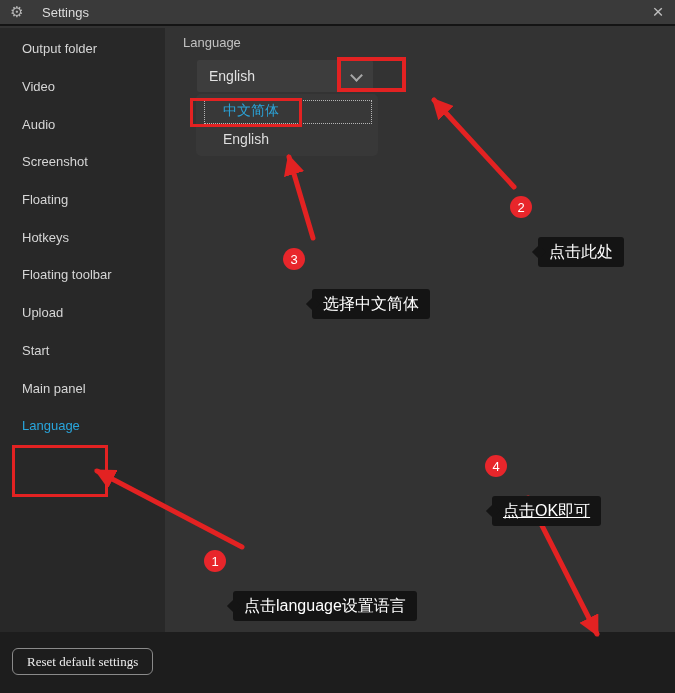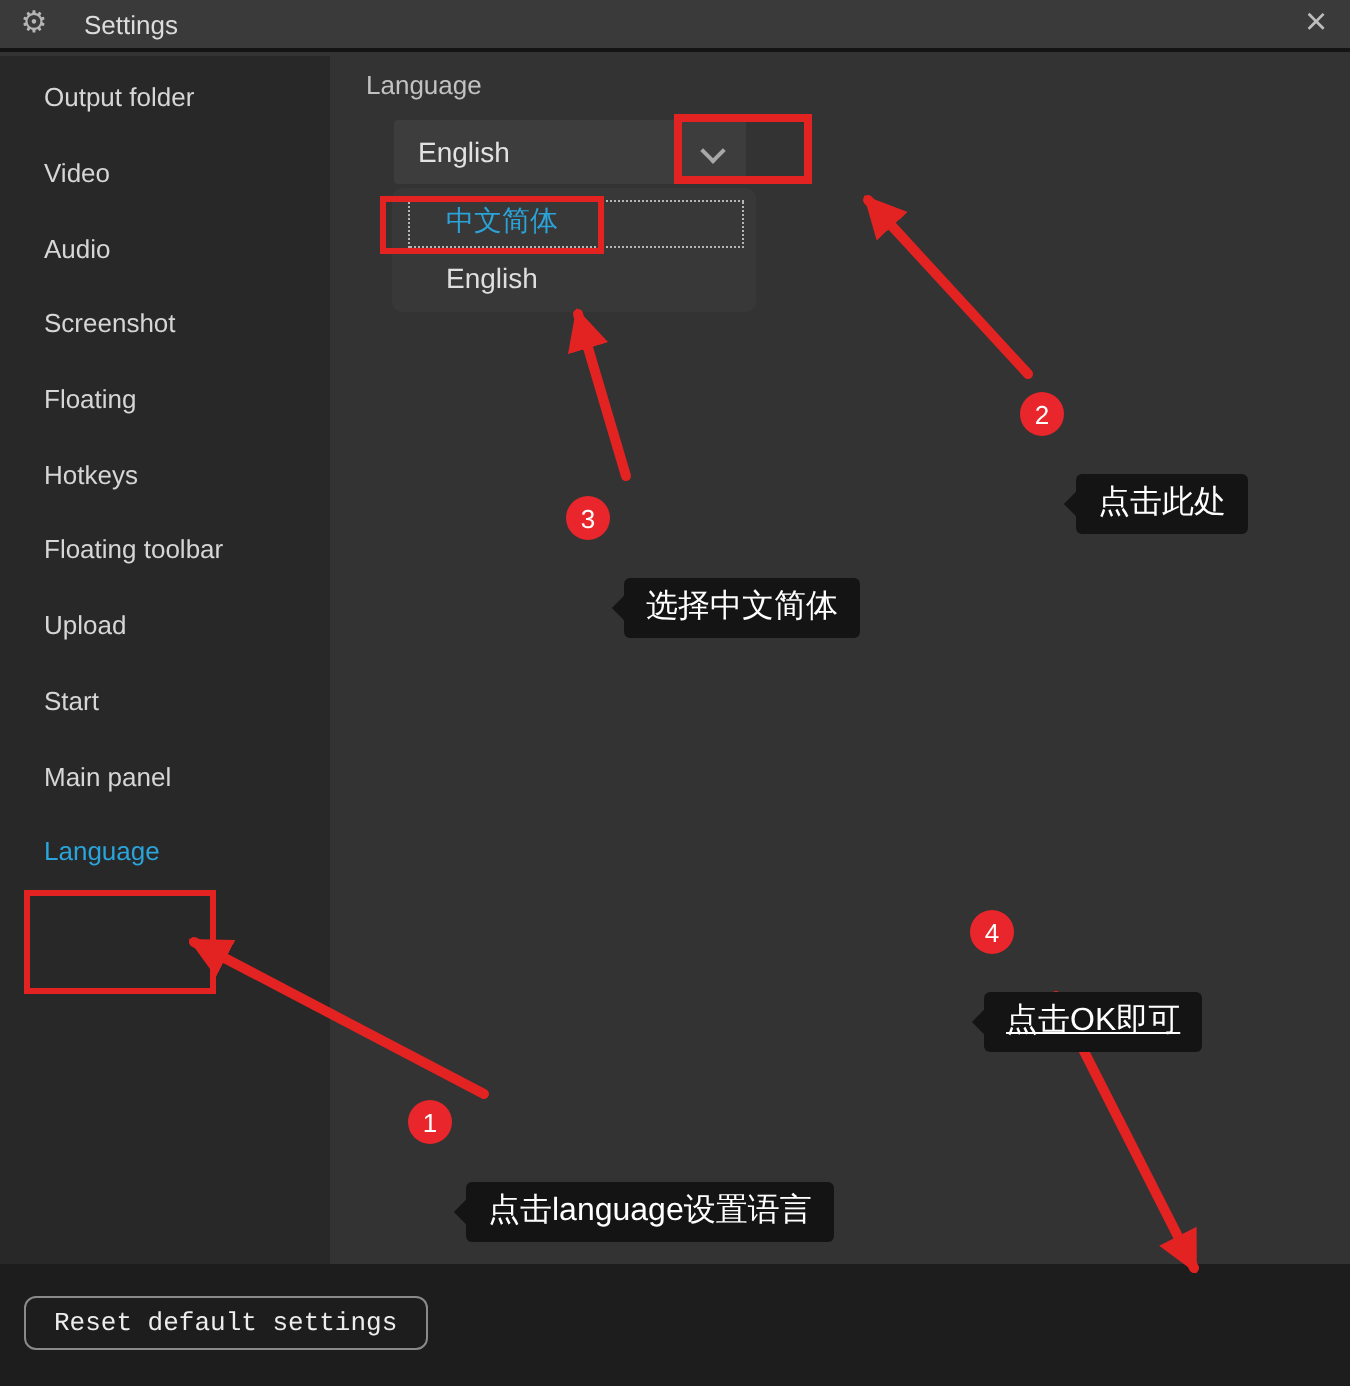--- a/index.html
+++ b/index.html
@@ -51,21 +51,21 @@
   .dd-item.highlight { color:#2ba3d8; }
   .focus-dots {
     position:absolute; left:39px; top:72px; width:168px; height:24px;
     border:1px dotted #b5b5b5; pointer-events:none;
   }
   
   .footer { position:absolute; left:0; top:632px; width:675px; height:61px; background:#1d1d1d; }
   .reset-btn {
     position:absolute; left:12px; top:16px; height:27px; padding:0 14px;
     background:transparent; border:1px solid #8a8a8a; border-radius:6px;
-    color:#ededed; font-size:13px; font-family:Liberation Mono, monospace;
+    color:#ededed; font-size:13px; font-family:Liberation Serif, serif;
   }
   .ok-btn {
     position:absolute; left:544px; top:15px; width:120px; height:27px;
     background:#3f3f3f; border:none; border-radius:3px;
     color:#ededed; font-size:13px; font-family:inherit;
   }
   
   .overlay { position:absolute; left:0; top:0; pointer-events:none; }
   .redbox { position:absolute; border:3px solid #e32222; pointer-events:none; }
   .rb-chevron { left:337px; top:57px; width:69px; height:35px; border-width:4px; }

